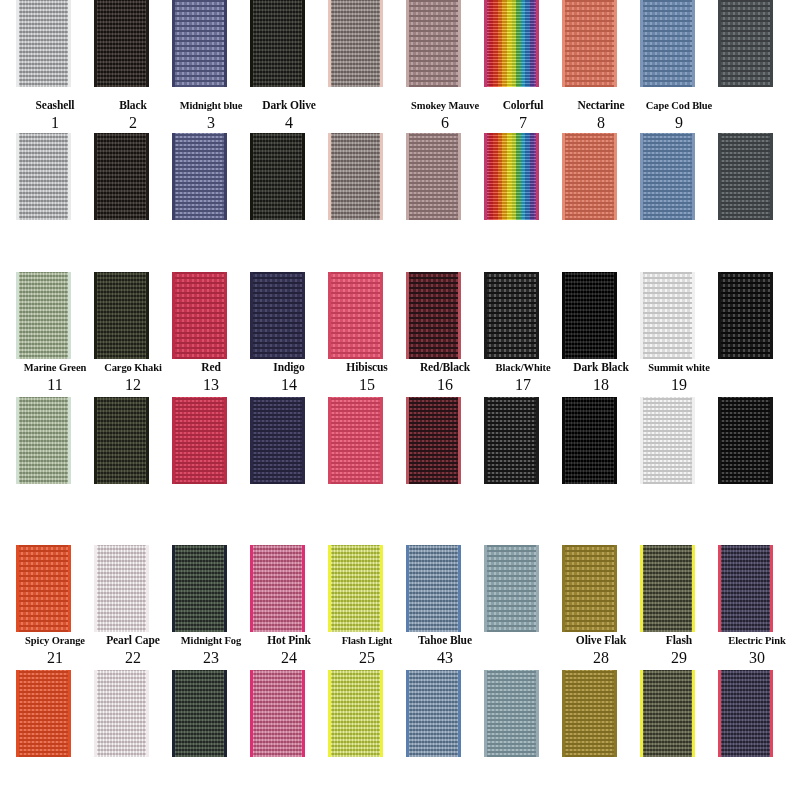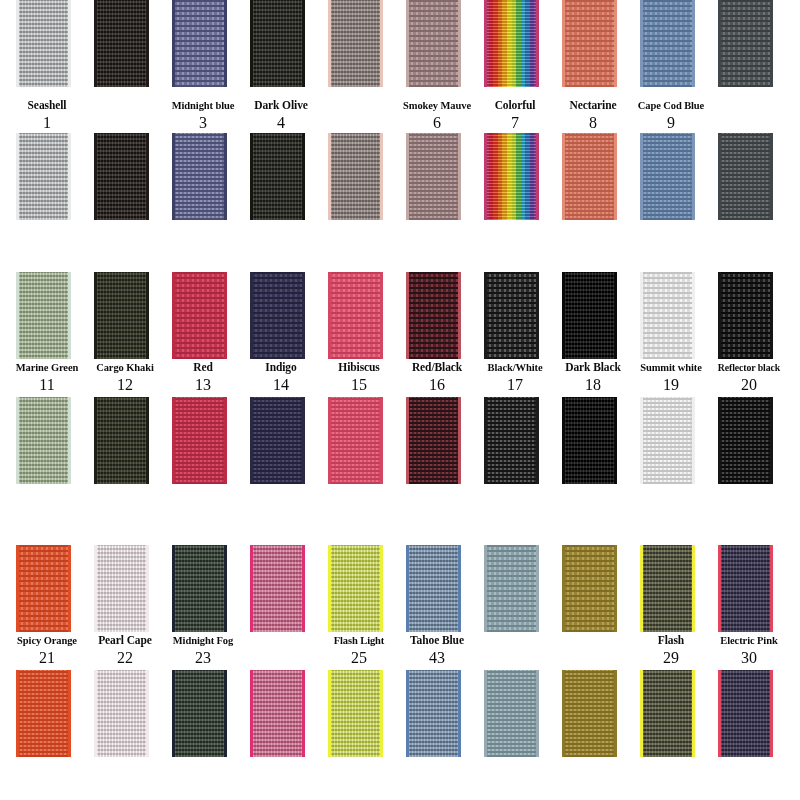--- a/index.html
+++ b/index.html
@@ -82,21 +82,21 @@
   .num {
     display: block;
     font-size: 16px;
     line-height: 17px;
     margin-top: 2px;
     font-weight: 500;
   }
 
   .row-labels {
     position: absolute;
-    left: 4px;
+    left: 12px;
     width: 731px;
     height: 34px;
   }
   .label-cell {
     position: absolute;
     width: 78px;
     text-align: center;
   }
 </style>
 </head>
@@ -175,20 +175,24 @@
             <div class="edge-l" style="background: rgb(65, 70, 74);"></div>
             <div class="edge-r" style="background: rgb(65, 70, 74);"></div>
           </div>
         </div>
       </div>
     <div class="row-labels" id="sec1-labels" style="top:97px;">
         <div class="label-cell" style="left: 4px;">
           <span class="name">Seashell</span>
           <span class="num">1</span>
         </div>
+        <div class="label-cell" style="left: 82px;">
+          <span class="name">Black</span>
+          <span class="num">2</span>
+        </div>
         <div class="label-cell" style="left: 160px;">
           <span class="name small">Midnight blue</span>
           <span class="num">3</span>
         </div>
         <div class="label-cell" style="left: 238px;">
           <span class="name">Dark Olive</span>
           <span class="num">4</span>
         </div>
         <div class="label-cell" style="left: 394px;">
           <span class="name small">Smokey Mauve</span>
@@ -384,24 +388,20 @@
           <span class="num">17</span>
         </div>
         <div class="label-cell" style="left: 550px;">
           <span class="name">Dark Black</span>
           <span class="num">18</span>
         </div>
         <div class="label-cell" style="left: 628px;">
           <span class="name small">Summit white</span>
           <span class="num">19</span>
         </div>
-        <div class="label-cell" style="left: 706px;">
-          <span class="name tiny">Reflector black</span>
-          <span class="num">20</span>
-        </div>
       </div>
     <div class="swatch-grid" id="sec2-bot" style="height:92px; margin-top:38px;">
         <div class="swatch-cell" style="left: 4px;">
           <div class="ribbon bottom" style="background: rgb(166, 183, 150);">
             <div class="weave" style="background: repeating-linear-gradient(90deg, rgba(255, 255, 255, 0.1) 0px, rgba(255, 255, 255, 0.1) 1px, rgba(0, 0, 0, 0.12) 1px, rgba(0, 0, 0, 0.12) 3px), repeating-linear-gradient(0deg, rgb(194, 207, 179) 0px, rgb(194, 207, 179) 2px, rgb(139, 156, 124) 2px, rgb(139, 156, 124) 4px);"></div>
             <div class="edge-l" style="background: rgb(207, 224, 211);"></div>
             <div class="edge-r" style="background: rgb(207, 224, 211);"></div>
           </div>
         </div>
         <div class="swatch-cell" style="left: 82px;">
@@ -549,27 +549,35 @@
           <span class="num">21</span>
         </div>
         <div class="label-cell" style="left: 82px;">
           <span class="name">Pearl Cape</span>
           <span class="num">22</span>
         </div>
         <div class="label-cell" style="left: 160px;">
           <span class="name small">Midnight Fog</span>
           <span class="num">23</span>
         </div>
+        <div class="label-cell" style="left: 238px;">
+          <span class="name">Hot Pink</span>
+          <span class="num">24</span>
+        </div>
         <div class="label-cell" style="left: 316px;">
           <span class="name small">Flash Light</span>
           <span class="num">25</span>
         </div>
         <div class="label-cell" style="left: 394px;">
           <span class="name">Tahoe Blue</span>
           <span class="num">43</span>
+        </div>
+        <div class="label-cell" style="left: 550px;">
+          <span class="name">Olive Flak</span>
+          <span class="num">28</span>
         </div>
         <div class="label-cell" style="left: 628px;">
           <span class="name">Flash</span>
           <span class="num">29</span>
         </div>
         <div class="label-cell" style="left: 706px;">
           <span class="name small">Electric Pink</span>
           <span class="num">30</span>
         </div>
       </div>

